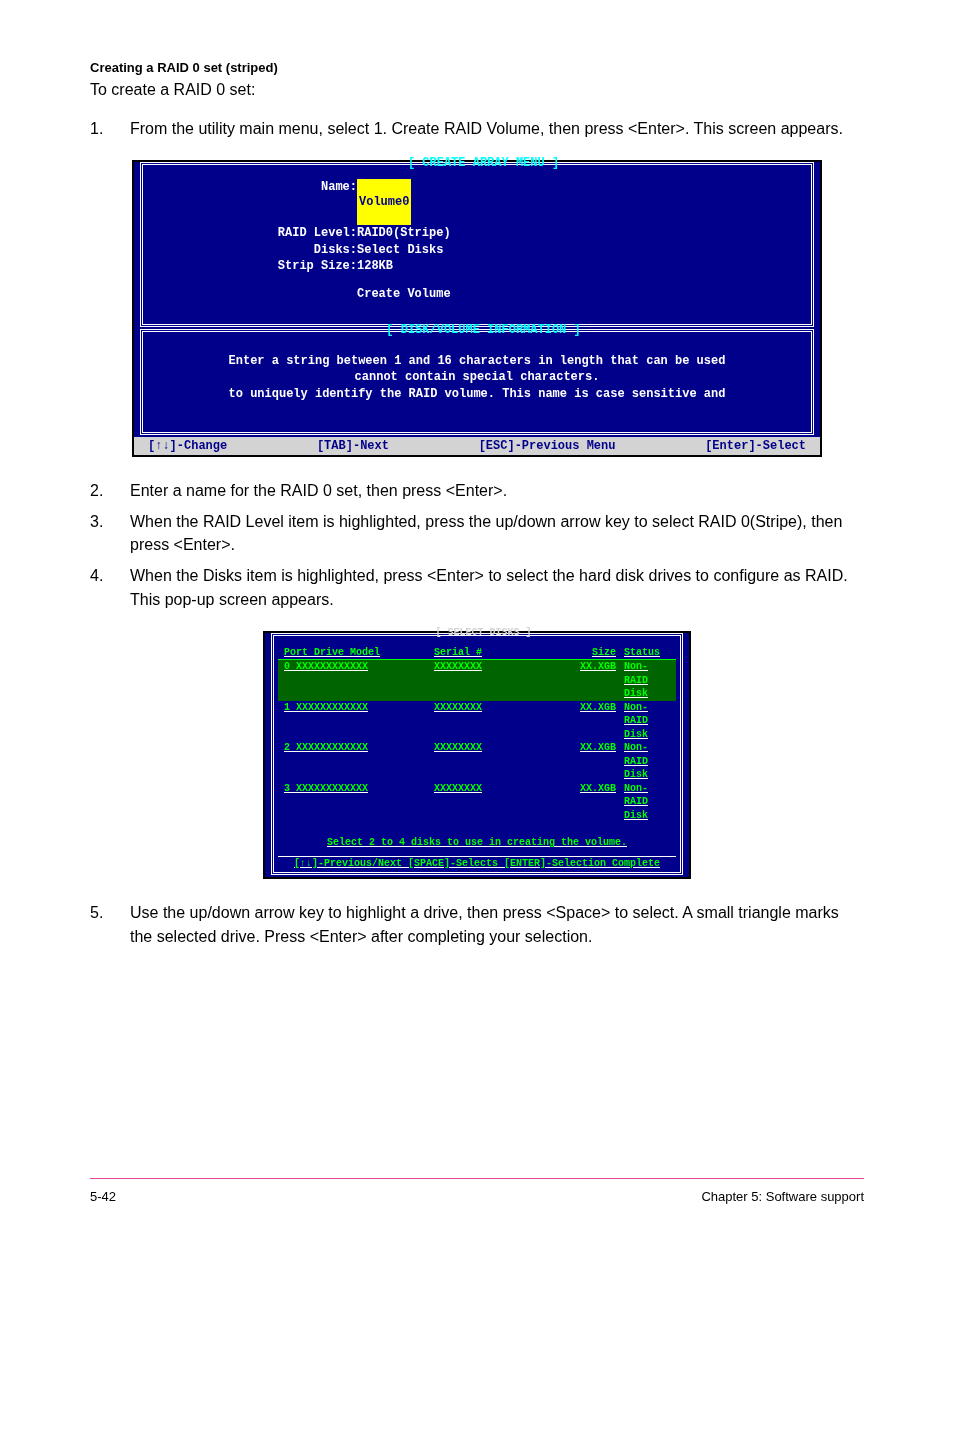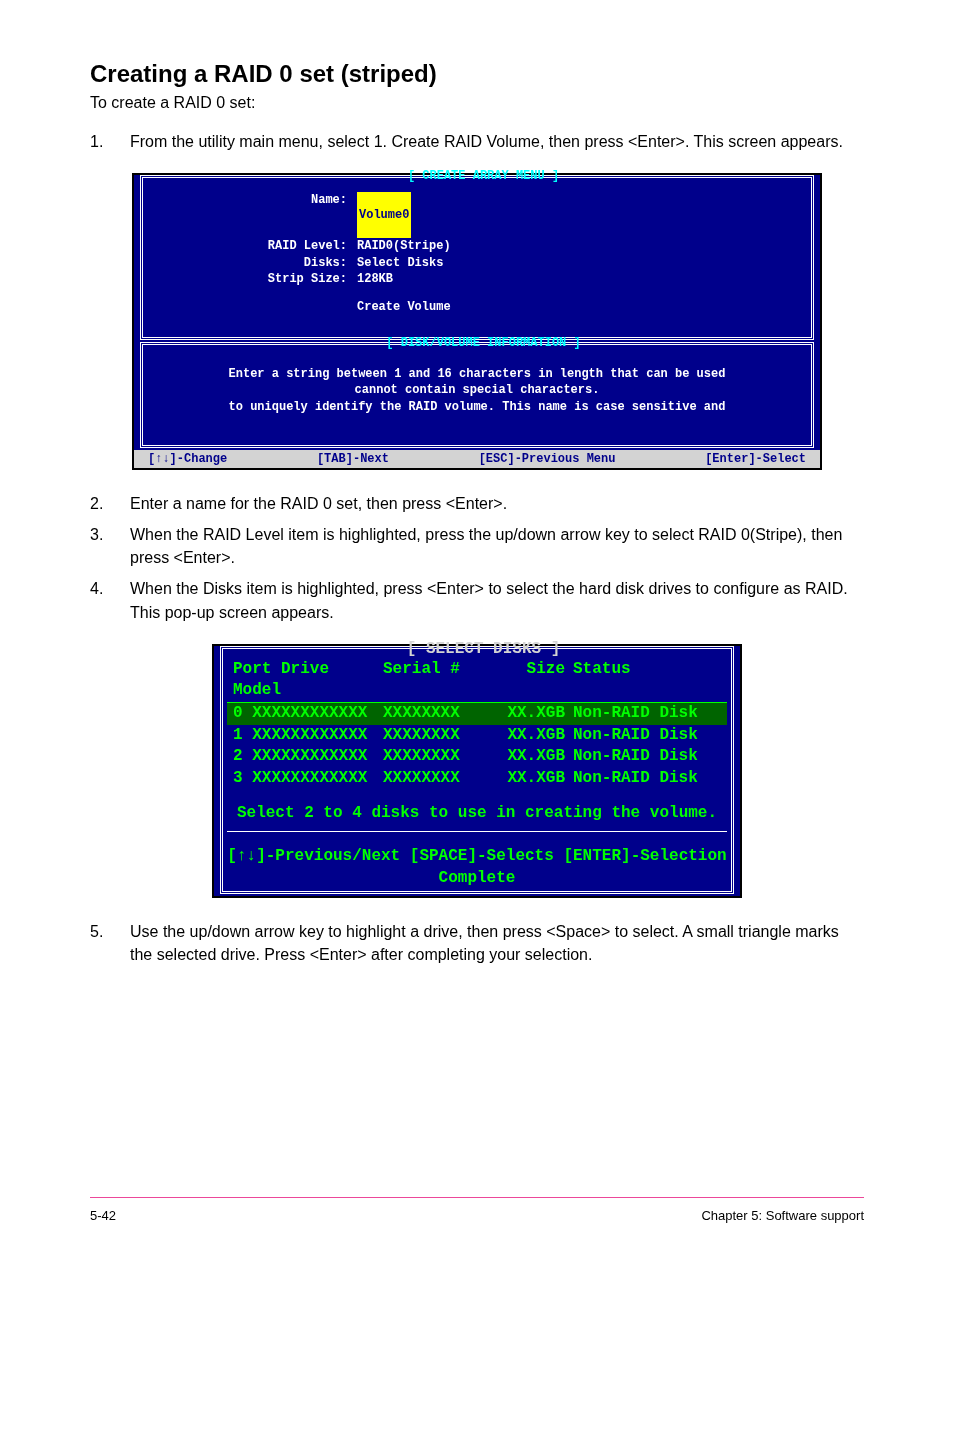--- a/index.html
+++ b/index.html
@@ -1,42 +1,42 @@
 <!DOCTYPE html>
 <html><head>
 <meta charset="utf-8">
 <style>
   * { margin: 0; padding: 0; box-sizing: border-box; }
   body { font-family: Arial, Helvetica, sans-serif; background: #fff; width: 954px; margin: 0 auto; padding: 60px 90px 40px 90px; color: #000; }
-  h2.section-title { font-size: 24px; font-weight: bold; margin-bottom: 6px; }
+  h2.section-title { font-size: 13px; font-weight: bold; margin-bottom: 6px; }
   p.intro { font-size: 16px; margin-bottom: 18px; }
   ol.steps { list-style: none; counter-reset: step; margin-bottom: 20px; }
   ol.steps > li { display: flex; font-size: 16px; line-height: 1.45; margin-bottom: 8px; }
   ol.steps > li .num { width: 40px; flex-shrink: 0; }
   ol.steps > li .txt { flex: 1; }
   .bios { font-family: "Courier New", monospace; background: #00008b; color: #fff; border: 2px solid #000; margin: 10px auto 22px auto; width: 690px; font-size: 12px; line-height: 1.35; font-weight: bold; }
   .bios .header { background: #d3d3d3; color: #00008b; text-align: center; padding: 2px 0; }
   .bios .dbl-box { border: 3px double #fff; margin: 0 6px 2px 6px; padding: 8px 14px; position: relative; }
   .bios .dbl-box .title-overlay { position: absolute; top: -10px; left: 13px; right: 0; text-align: center; color: #00ffff; background: transparent; }
   .bios .row { display: flex; }
-  .bios .row .lbl { width: 200px; text-align: right; padding-right: 10px; }
+  .bios .row .lbl { width: 200px; text-align: right; }
   .bios .row .val { }
   .bios .highlight { background: #ffff00; color: #00008b; padding: 15px 2px; }
   .bios .centered { text-align: center; }
   .bios .footer { background: #d3d3d3; color: #00008b; display: flex; justify-content: space-between; padding: 1px 14px; }
-  .bios-small { width: 530px; font-size: 16px; }
+  .bios-small { width: 428px; font-size: 10px; text-decoration: underline; }
   .bios-small .table-head { color: #00ff00; border-bottom: 1px solid #00ff00; padding: 0 6px; display: flex; }
   .bios-small .table-row { color: #00ff00; padding: 0 6px; display: flex; }
   .bios-small .table-row.sel { background: #006400; }
   .bios-small .c1 { width: 150px; }
   .bios-small .c2 { width: 120px; }
   .bios-small .c3 { width: 70px; text-align: right; padding-right: 8px;}
   .bios-small .c4 { flex:1; }
   .bios-small .msg { color: #00ff00; text-align: center; margin: 14px 0 6px 0; }
-  .bios-small .foot { color: #00ff00; text-align: center; border-top: 1px solid #fff; padding-top:14px; }
+  .bios-small .foot { color: #00ff00; text-align: center; border-top: 1px solid #fff; padding-top:0; }
   .page-footer { display: flex; justify-content: space-between; font-size: 13px; border-top: 1px solid #ec4899; padding-top: 10px; margin-top: 230px; }
 </style>
 </head>
 <body>
 
 <h2 class="section-title">Creating a RAID 0 set (striped)</h2>
 <p class="intro">To create a RAID 0 set:</p>
 
 <ol class="steps">
   <li>

